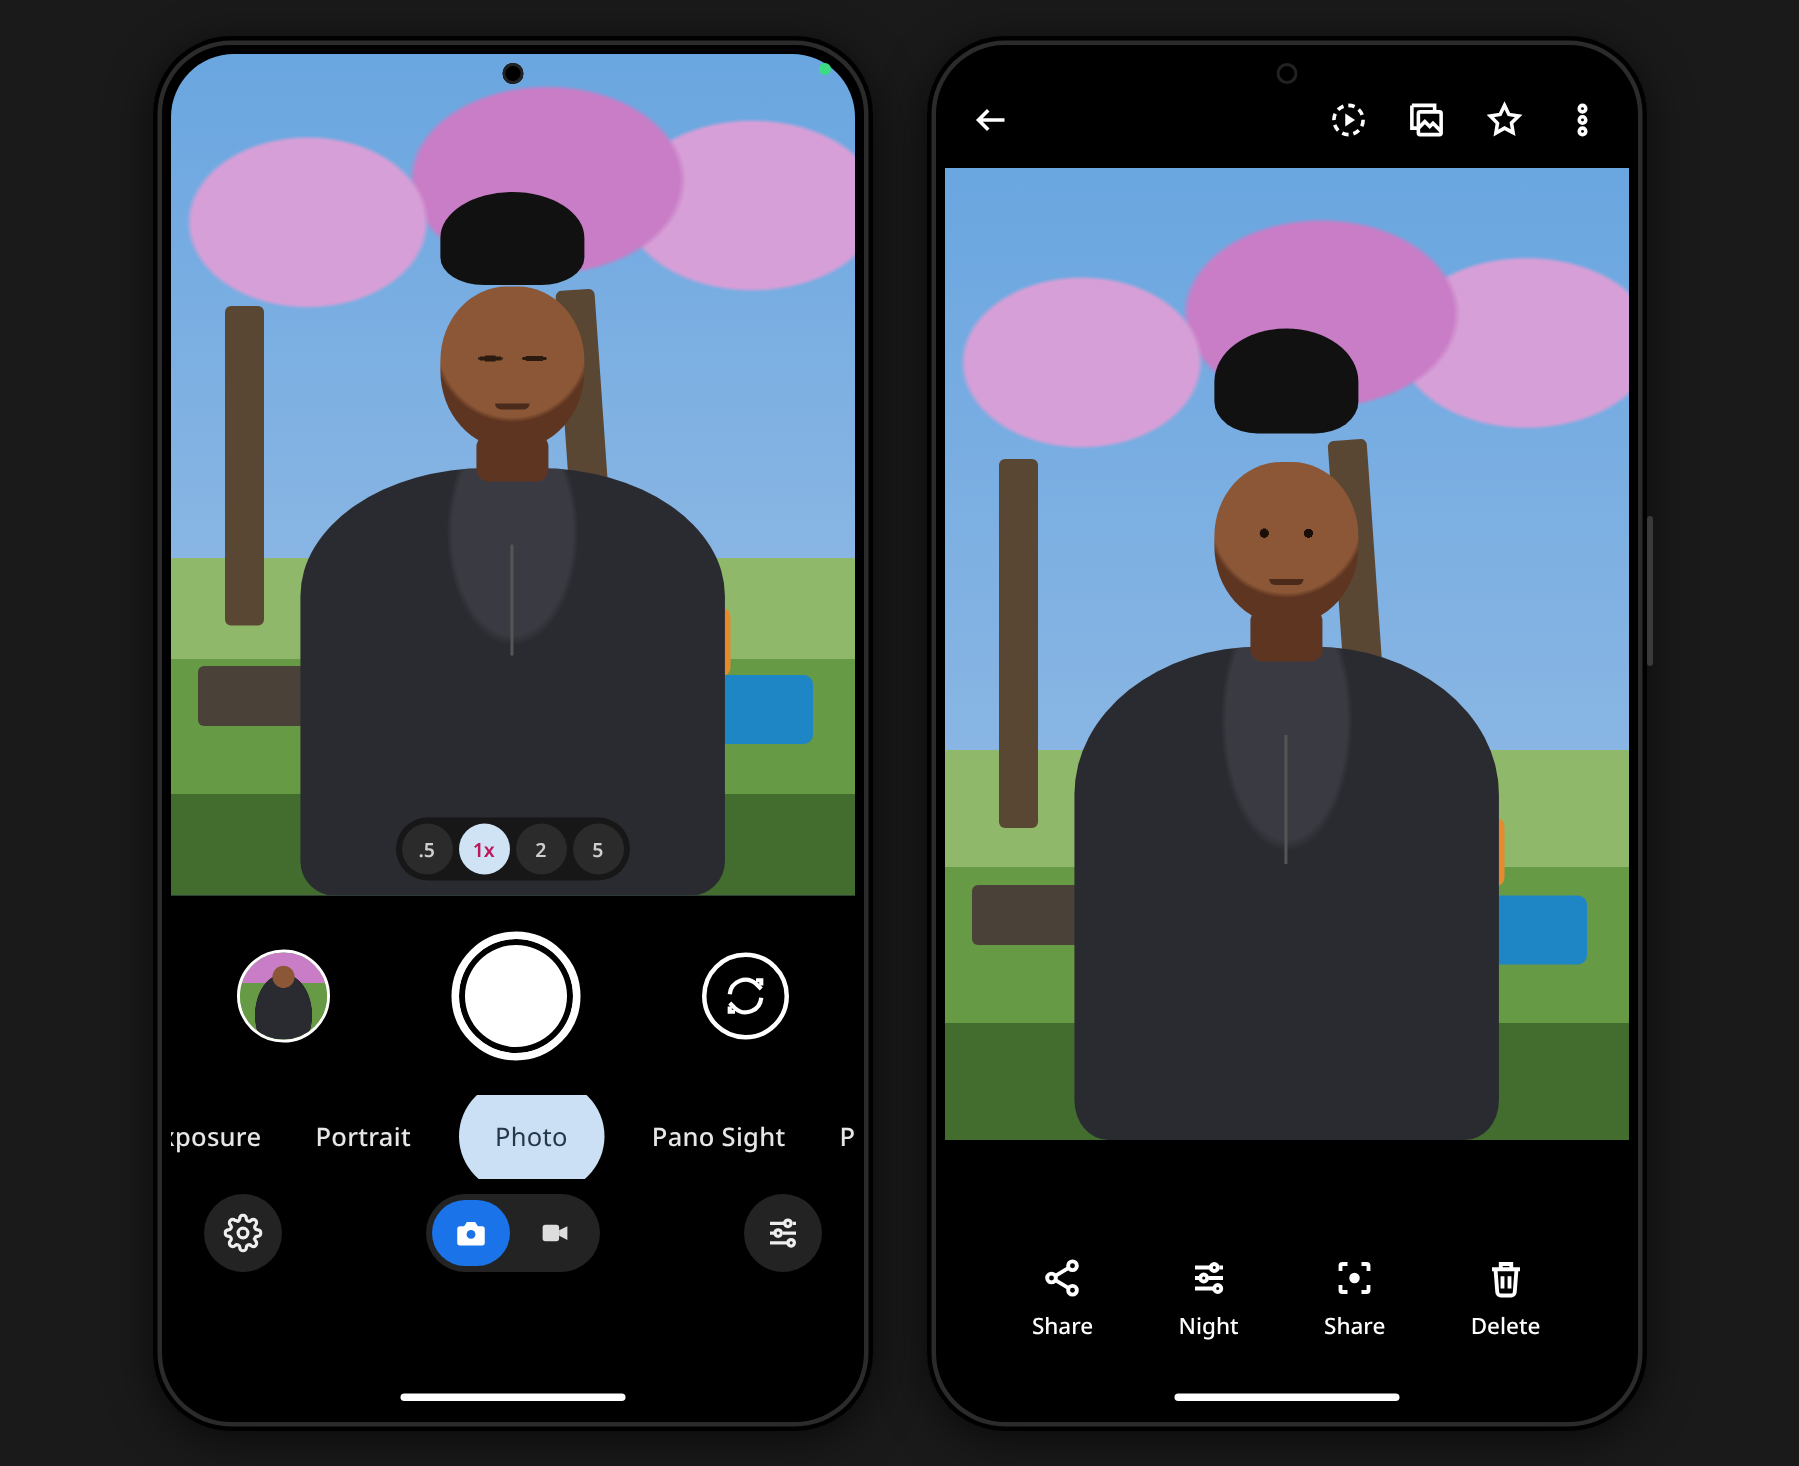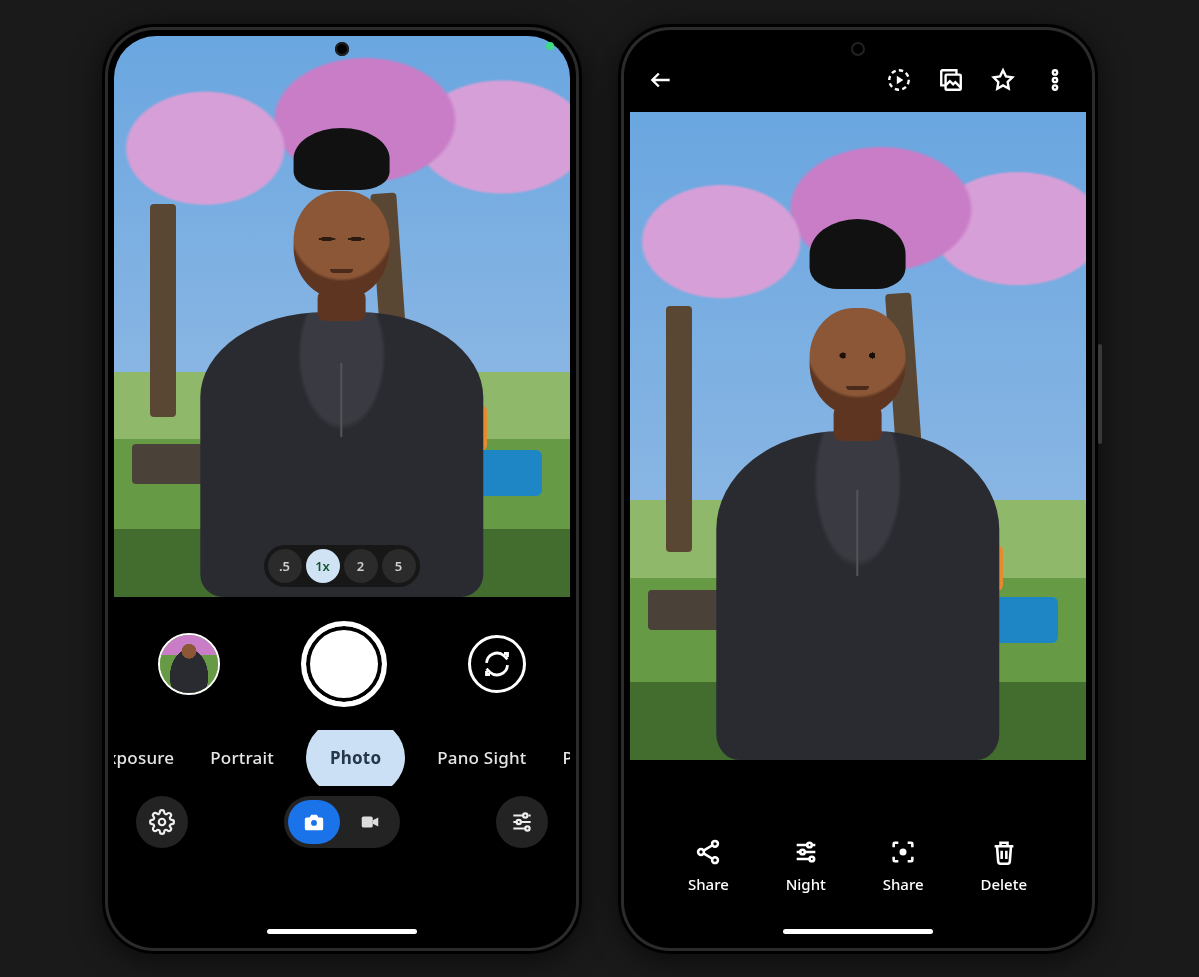--- a/index.html
+++ b/index.html
@@ -112,21 +112,21 @@
   
   .camera .scene{height:562px;border-bottom:1px solid #000;}
   .zoom-strip{
     position:absolute;bottom:10px;left:50%;transform:translateX(-50%);
     display:flex;gap:4px;background:rgba(20,20,20,.85);padding:4px;border-radius:999px;z-index:10;
   }
   .zoom-chip{
     min-width:34px;height:34px;border-radius:999px;background:#2b2b2b;color:#cfcfcf;
     font-size:13px;font-weight:600;display:flex;align-items:center;justify-content:center;
   }
-  .zoom-chip.active{background:#cfe3f5;color:#14532d;}
+  .zoom-chip.active{background:#cfe3f5;color:#be185d;}
 
   .capture-row{
     height:132px;display:flex;align-items:center;justify-content:space-between;padding:0 44px;
   }
   .gallery-thumb{
     width:62px;height:62px;border-radius:50%;border:2px solid #fff;overflow:hidden;position:relative;
     background:var(--grass);
   }
   .gallery-thumb .mini{
     position:absolute;inset:0;
@@ -145,21 +145,21 @@
   .flip-cam svg{width:28px;height:28px;stroke:#fff;fill:none;stroke-width:2.4;}
 
   .mode-row{
     height:56px;display:flex;align-items:center;gap:28px;overflow:hidden;padding:0 6px;
     color:#e6e6e6;font-size:17px;font-weight:500;letter-spacing:.2px;white-space:nowrap;
   }
   .mode-row .mode{padding:8px 4px;}
   .mode-row .mode.cut-l{margin-left:-26px;}
   .mode-row .mode.cut-r{margin-right:-26px;}
   .mode-row .mode.active{
-    background:var(--pill-bg);color:var(--pill-fg);border-radius:999px;padding:26px 24px;font-weight:700;
+    background:var(--pill-bg);color:var(--pill-fg);border-radius:999px;padding:26px 24px;font-weight:400;
   }
 
   .bottom-row{
     height:86px;display:flex;align-items:center;justify-content:space-between;padding:0 22px 14px 22px;
   }
   .round-btn{
     width:52px;height:52px;border-radius:50%;background:#232323;display:flex;align-items:center;justify-content:center;
   }
   .round-btn svg{width:26px;height:26px;stroke:#eee;fill:none;stroke-width:2;}
   .cam-video-toggle{

